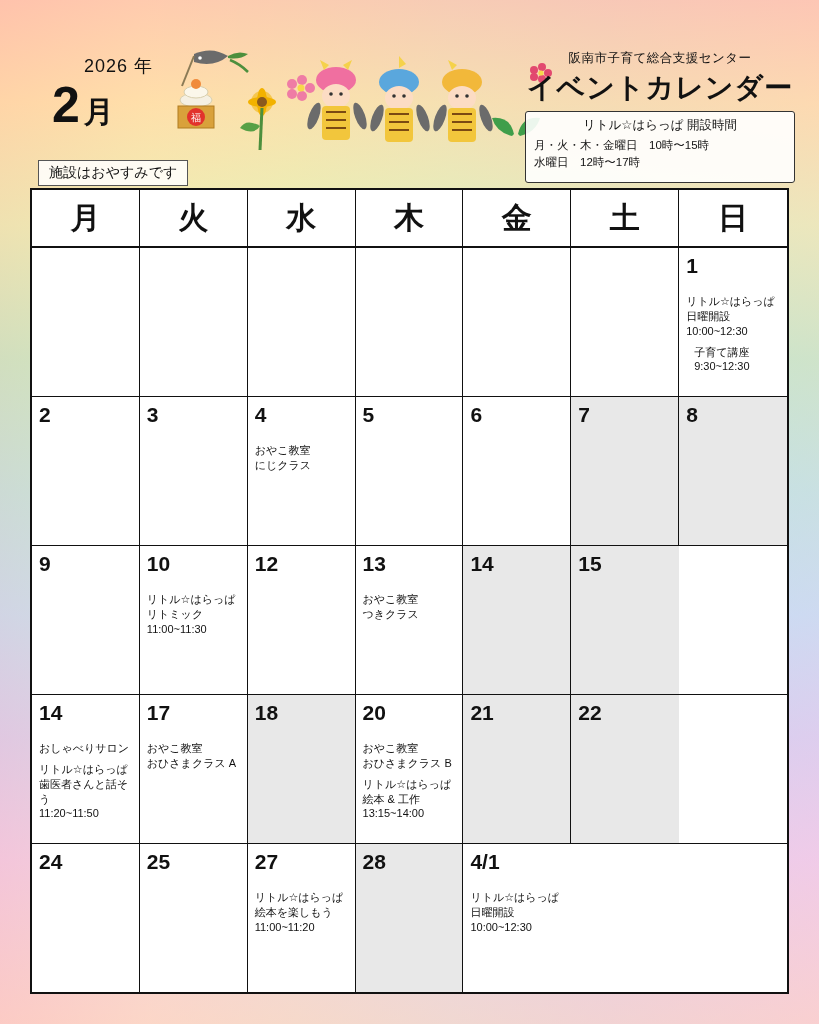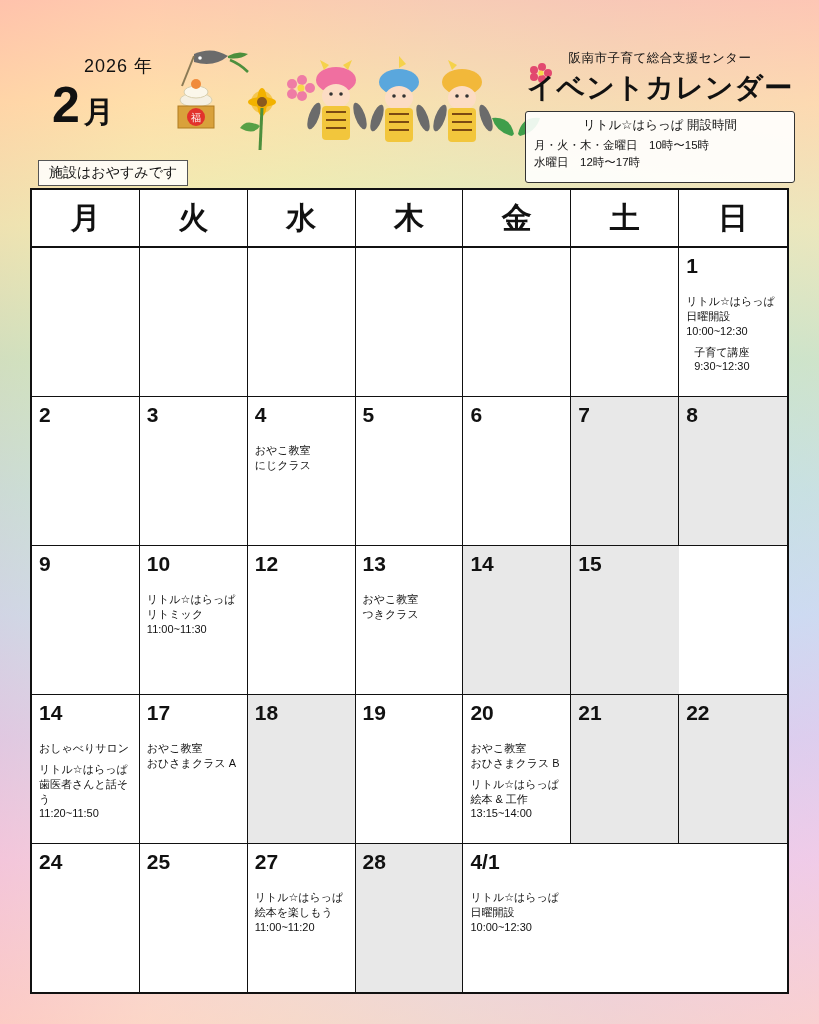--- a/index.html
+++ b/index.html
@@ -446,23 +446,20 @@
               <div class="daynum">17</div>
               <div class="events">
                 <div class="ev">おやこ教室
 おひさまクラス A</div>
               </div>
             </div>
             <div class="cell grey">
               <div class="daynum">18</div>
             </div>
             <div class="cell">
-              <div class="daynum">19</div>
-            </div>
-            <div class="cell">
               <div class="daynum">20</div>
               <div class="events">
                 <div class="ev">おやこ教室
 おひさまクラス B</div>
                 <div class="ev">リトル☆はらっぱ
 絵本 &amp; 工作
 13:15~14:00</div>
               </div>
             </div>
             <div class="cell grey">

